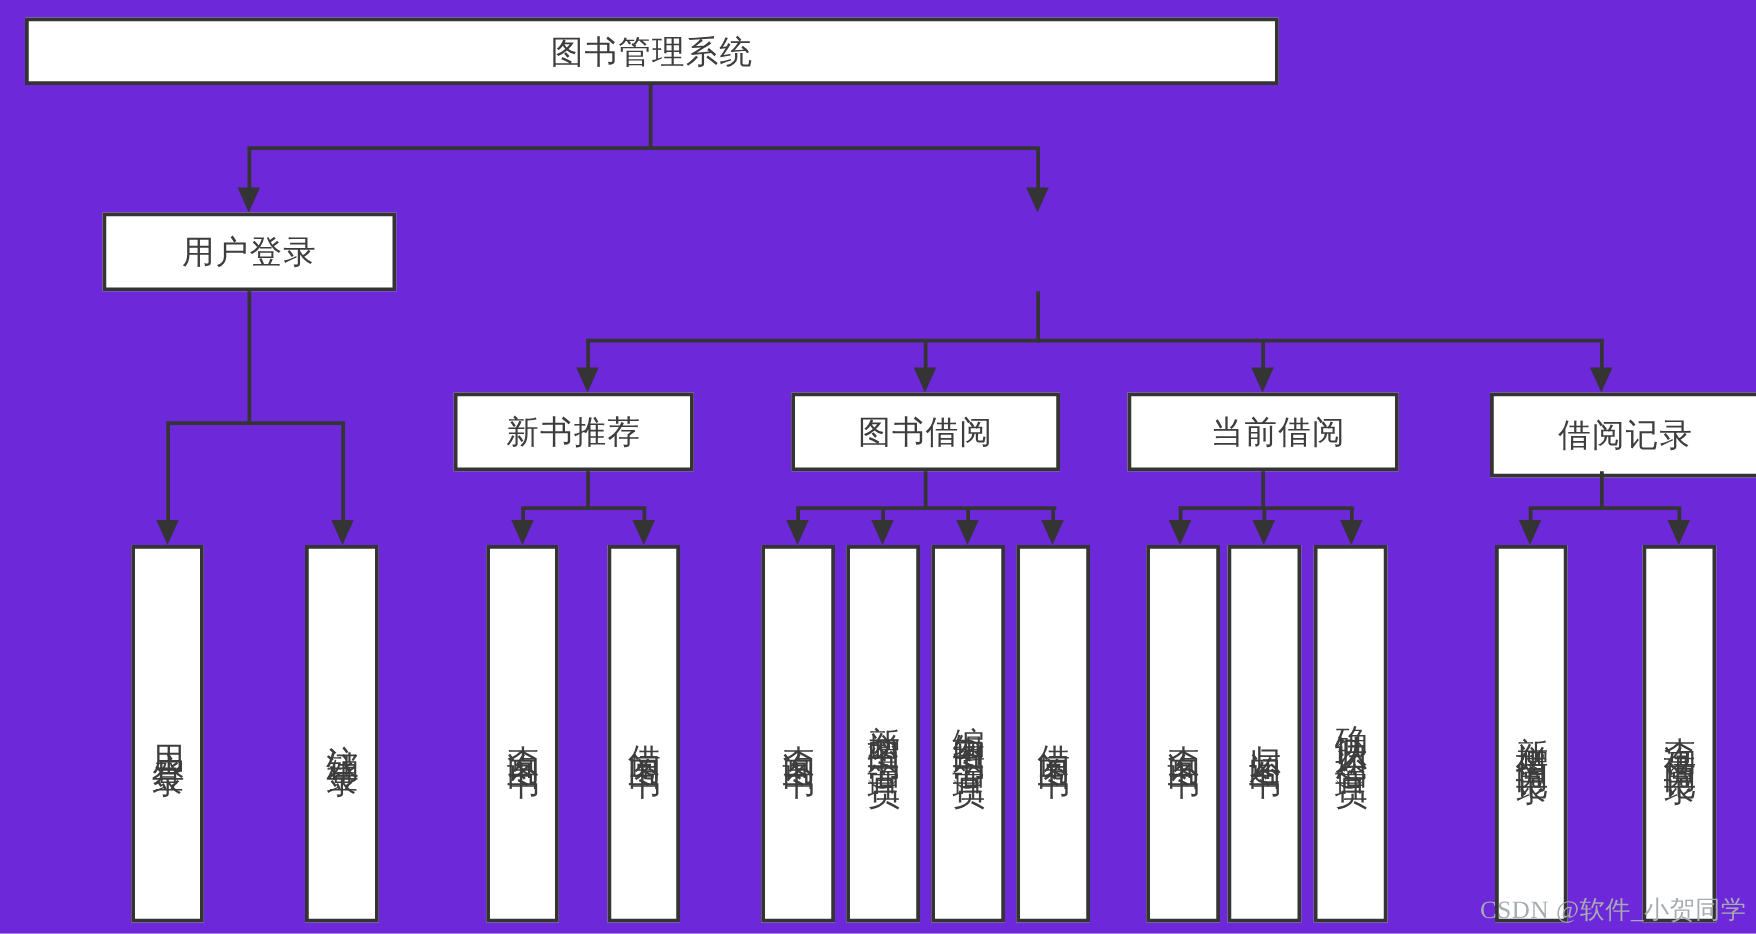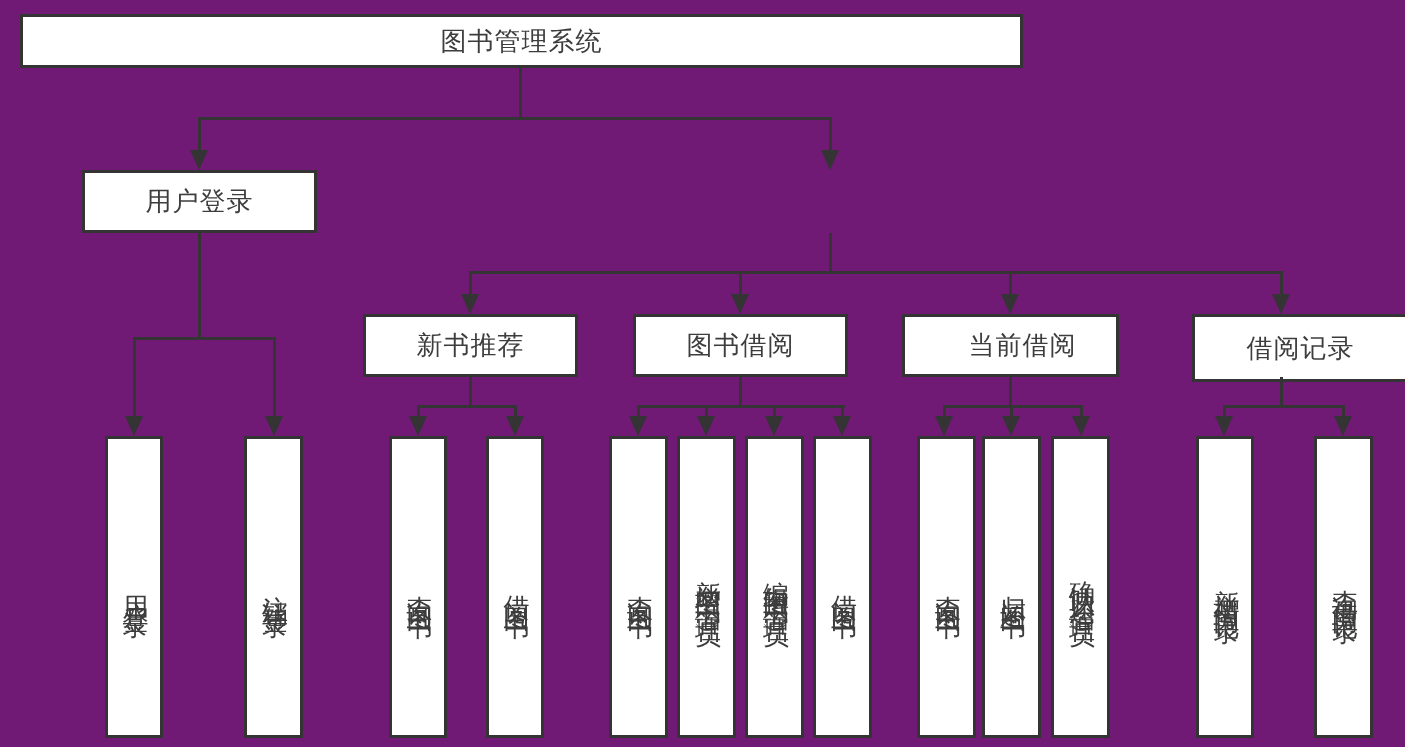--- a/index.html
+++ b/index.html
@@ -1,21 +1,21 @@
 <!DOCTYPE html>
 <html><head>
 <meta charset="utf-8">
 <style>
   html, body { margin: 0; padding: 0; background: #ffffff; }
   #canvas {
     position: relative;
     width: 1405px;
     height: 747px;
-    background: #701a75;
-    font-family: Liberation Mono, monospace;
+    background: #6d28d9;
+    font-family: Liberation Serif, serif;
     overflow: hidden;
   }
   .box {
     position: absolute;
     box-sizing: border-box;
     border: 3px solid #343434;
     background: #ffffff;
     display: flex;
     align-items: center;
     justify-content: center;
@@ -85,21 +85,21 @@
   <div class="hl" style="left:469px; top:271px; width:814px;"></div>
   <div class="vl" style="left:469px; top:273px; height:22px;"></div>
   <div class="ah" style="left:461px; top:294px;"></div>
   <div class="vl" style="left:739px; top:273px; height:22px;"></div>
   <div class="ah" style="left:731px; top:294px;"></div>
   <div class="vl" style="left:1009px; top:273px; height:22px;"></div>
   <div class="ah" style="left:1001px; top:294px;"></div>
   <div class="vl" style="left:1280px; top:273px; height:22px;"></div>
   <div class="ah" style="left:1272px; top:294px;"></div>
 
-  <div class="box hbox" style="left:363px; top:314px; width:215px; height:63px;">
+  <div class="box hbox" style="left:363px; top:314px; width:192px; height:63px;">
     <span>新书推荐</span>
   </div>
   <div class="box hbox" style="left:633px; top:314px; width:215px; height:63px;">
     <span>图书借阅</span>
   </div>
   <div class="box hbox" style="left:902px; top:314px; width:217px; height:63px;padding-left:24px;">
     <span>当前借阅</span>
   </div>
   <div class="box hbox" style="left:1173px; top:314px; width:217px; height:68px;margin-left:19px;">
     <span>借阅记录</span>
@@ -176,14 +176,15 @@
     <span class="vtext">确认归还（管理员）</span>
   </div>
 
   <div class="box vbox" style="left:1196px; top:436px; width:58px; height:302px;">
     <span class="vtext">新增借阅记录</span>
   </div>
   <div class="box vbox" style="left:1314px; top:436px; width:59px; height:302px;">
     <span class="vtext">查询借阅记录</span>
   </div>
 
+  <div id="watermark">CSDN @软件_小贺同学</div>
 
 </div>
 
 </body></html>

